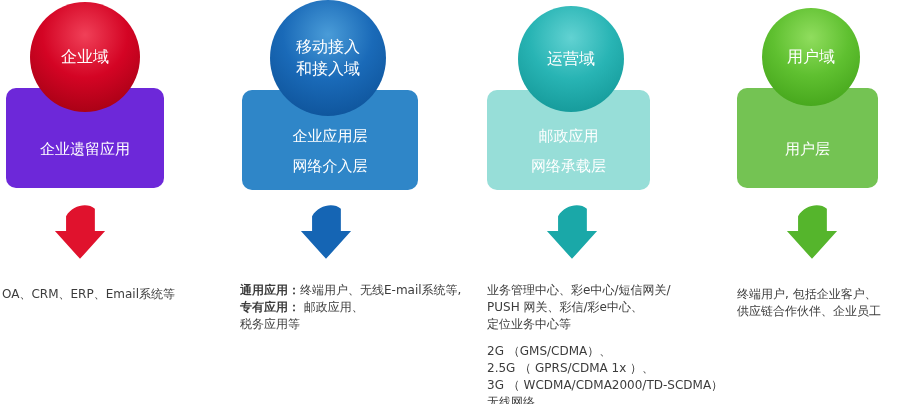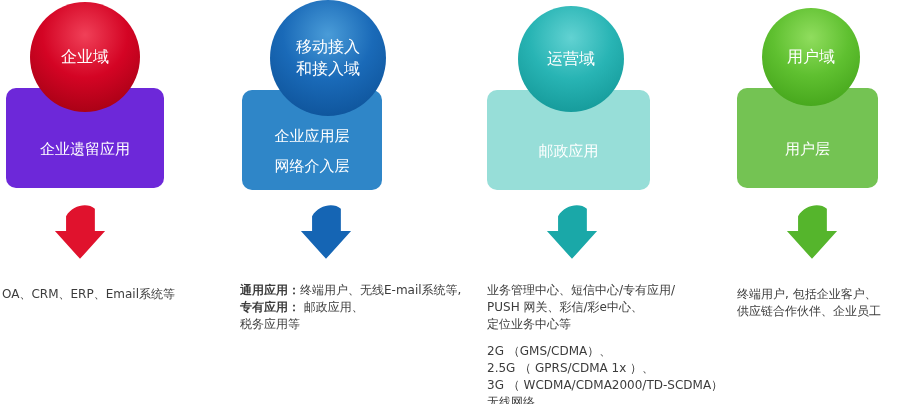--- a/index.html
+++ b/index.html
@@ -21,21 +21,21 @@
   .bold { font-weight:bold; }
 
   
   .b1 { left:6px; top:88px; width:158px; height:100px; background:#6d28d9; }
   .c1 { left:30px; top:2px;  width:110px; height:110px;
         background:radial-gradient(circle at 50% 30%, #f04058 0%, #d40424 45%, #96000f 100%); }
   .a1 { left:54px; top:200px; }
   .d1 { left:2px;  top:286px; }
 
   
-  .b2 { left:242px; top:90px; width:140px; height:100px; background:#2f86c8; }
+  .b2 { left:242px; top:90px; width:176px; height:100px; background:#2f86c8; }
   .c2 { left:270px; top:0px;  width:116px; height:116px;
         background:radial-gradient(circle at 50% 30%, #4a9cd8 0%, #1a6ab8 45%, #0a4c90 100%); }
   .a2 { left:300px; top:200px; }
   .d2 { left:240px; top:282px; }
 
   
   .b3 { left:487px; top:90px; width:163px; height:100px; background:#97ded8; }
   .c3 { left:518px; top:6px;  width:106px; height:106px;
         background:radial-gradient(circle at 50% 30%, #62d2d2 0%, #28b4b4 45%, #0e9090 100%); }
   .a3 { left:546px; top:200px; }
@@ -83,30 +83,31 @@
   </svg>
   <div class="desc d2">
     <div><span class="bold">通用应用：</span><span>终端用户、无线E-mail系统等,</span></div>
     <div><span class="bold">专有应用：</span><span> 邮政应用、</span></div>
     <div><span class="bold"></span><span>税务应用等</span></div>
   </div>
 
   <div class="box b3">
     <div class="box-text">
       <div>邮政应用</div>
+      <div>网络承载层</div>
     </div>
   </div>
   <div class="circle c3">
     <div>运营域</div>
   </div>
   <svg class="arrow a3" width="52" height="62" viewBox="0 0 56 64">
     <path d="M13 16 C20 4, 36 1, 44 8 L44 32 L55 32 L28 62 L1 32 L13 32 Z" fill="#1aa8a8"></path>
   </svg>
   <div class="desc d3">
-    <div>业务管理中心、短信中心/专有应用/</div>
+    <div>业务管理中心、彩e中心/短信网关/</div>
     <div>PUSH 网关、彩信/彩e中心、</div>
     <div>定位业务中心等</div>
     <div class="group2">2G （GMS/CDMA）、</div>
     <div>2.5G （ GPRS/CDMA 1x ）、</div>
     <div>3G （ WCDMA/CDMA2000/TD-SCDMA）</div>
     <div>无线网络</div>
   </div>
 
   <div class="box b4">
     <div class="box-text">

